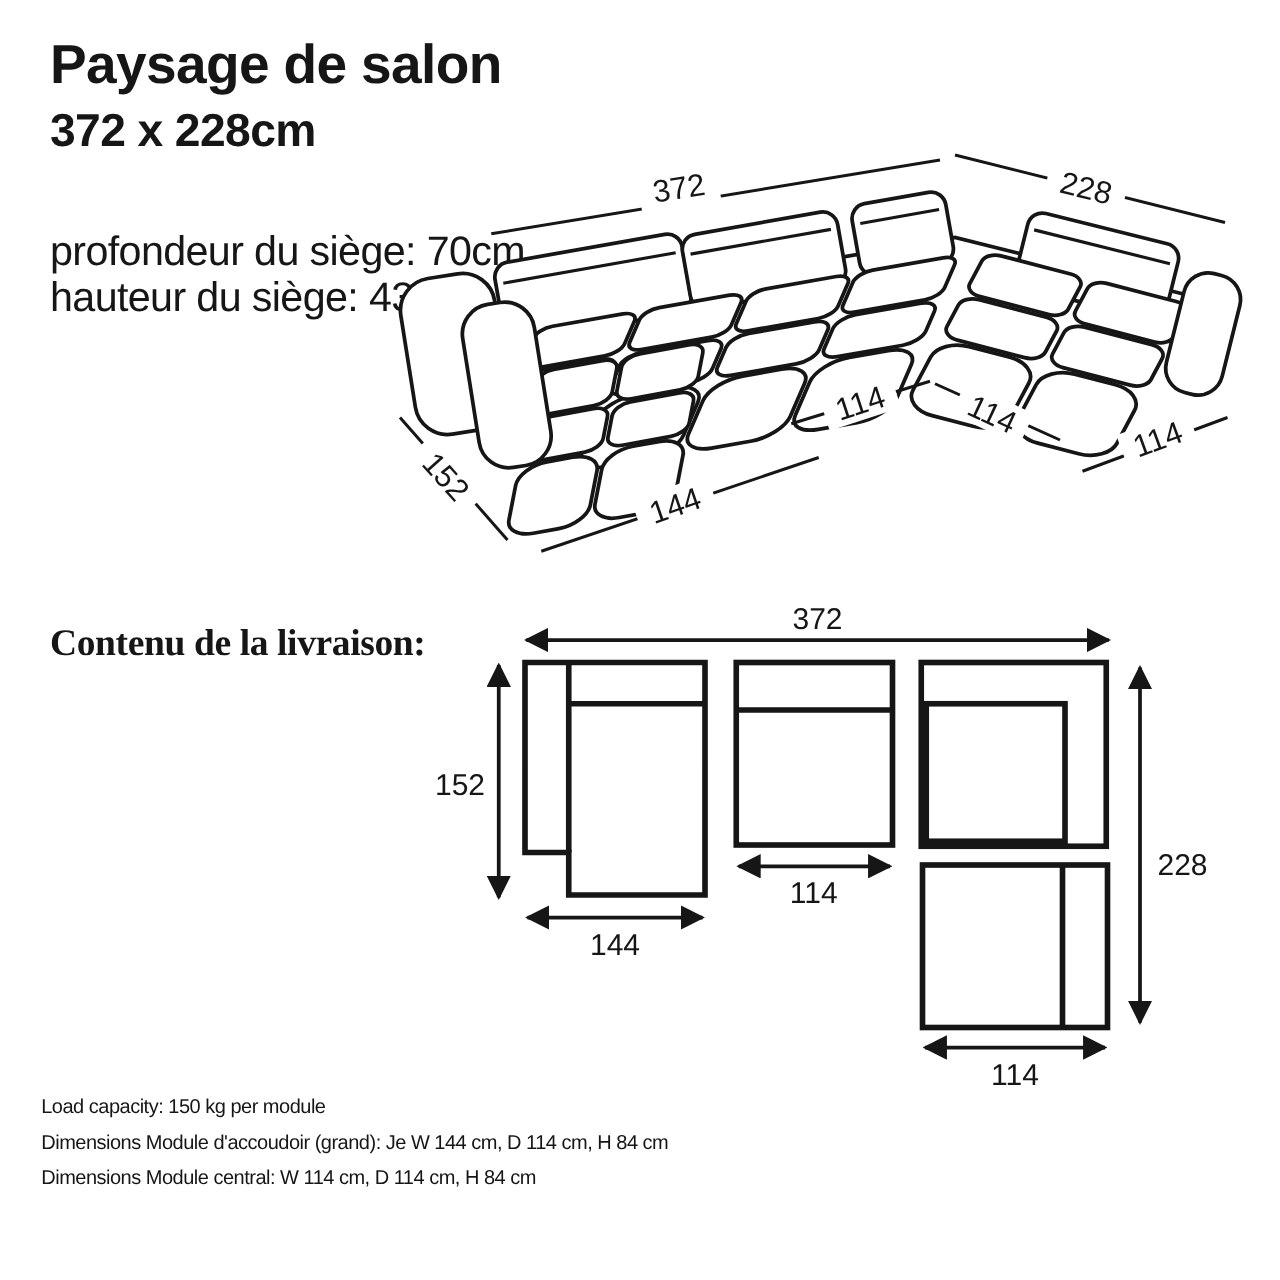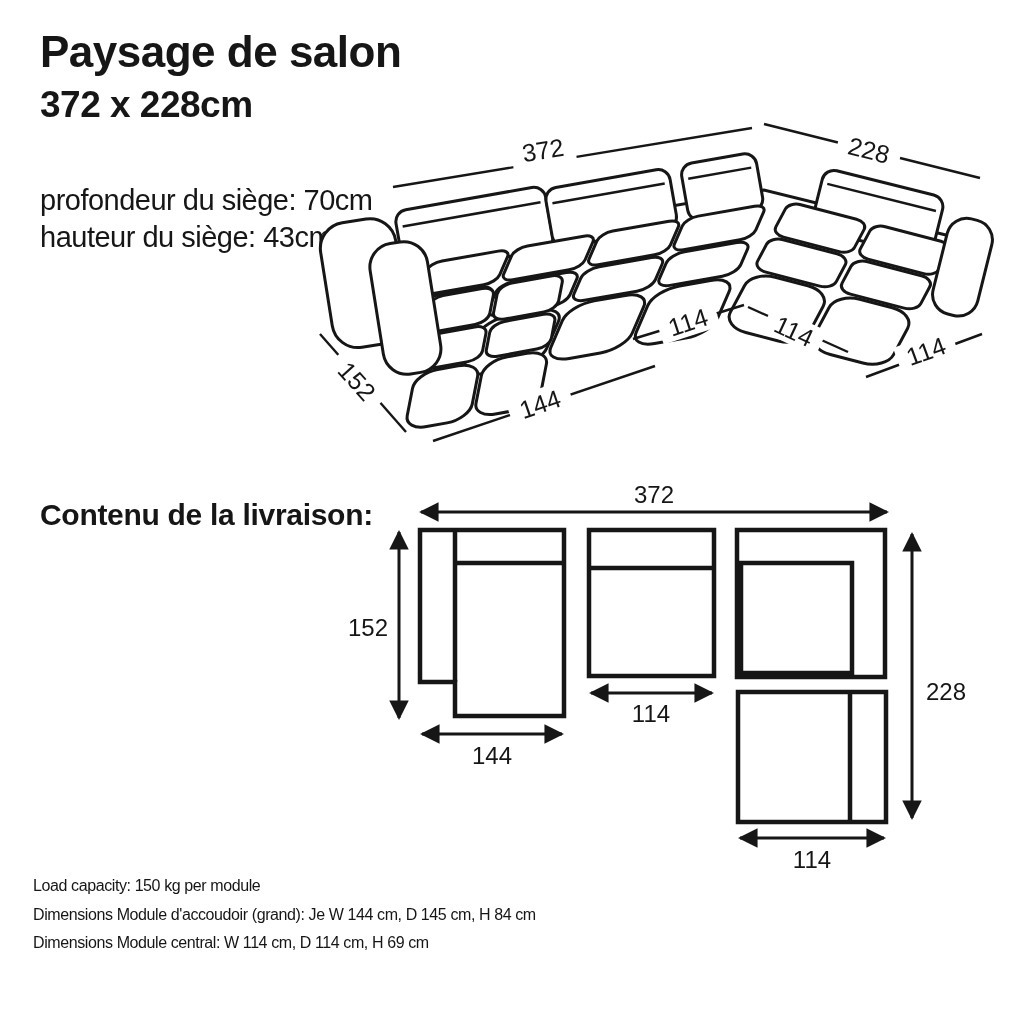--- a/index.html
+++ b/index.html
@@ -4,24 +4,24 @@
 <style>
   html,body{margin:0;padding:0;}
   body{width:1024px;height:1024px;background:#ffffff;position:relative;overflow:hidden;
        font-family:"Liberation Sans",sans-serif;color:#161616;}
   .abs{position:absolute;}
   
   #title{left:40px;top:28px;}
   #title h1{margin:0;font-size:44px;font-weight:700;letter-spacing:-0.5px;line-height:1.1;}
   #title .sub{font-size:37px;font-weight:700;margin-top:8px;letter-spacing:-0.5px;}
   
-  #seatinfo{left:40px;top:182px;font-size:29px;line-height:37px;letter-spacing:-0.5px;}
+  #seatinfo{left:40px;top:182px;font-size:33px;line-height:37px;letter-spacing:-0.5px;}
   
   #delivery{left:40px;top:498px;}
-  #delivery h2{margin:0;font-size:30px;font-weight:700;line-height:33px;letter-spacing:-0.3px;}
+  #delivery h2{margin:0;font-size:30px;font-weight:700;line-height:33px;letter-spacing:-0.3px;font-family:Liberation Serif, serif;}
   #delivery ul{margin:2px 0 0 0;padding:0;list-style:none;font-size:30px;line-height:33px;letter-spacing:-0.3px;}
   
   #specs{left:33px;top:872px;font-size:16px;line-height:28.5px;letter-spacing:-0.4px;}
   
   svg{display:block;}
   .ink{stroke:#161616;fill:none;}
   .blob{fill:#ffffff;stroke:#161616;stroke-width:3;vector-effect:non-scaling-stroke;}
   .dim{stroke:#161616;stroke-width:2.4;fill:none;}
   .chip{fill:#ffffff;stroke:none;}
   .dimtxt{font-family:"Liberation Sans",sans-serif;font-size:25px;fill:#161616;text-anchor:middle;}
@@ -195,15 +195,15 @@
   </g>
   <line class="arrow" x1="740" y1="838" x2="884" y2="838" marker-start="url(#ah)" marker-end="url(#ah)"></line>
   <text class="plantxt" x="812" y="868" text-anchor="middle">114</text>
 
   <line class="arrow" x1="912" y1="534" x2="912" y2="818" marker-start="url(#ah)" marker-end="url(#ah)"></line>
   <text class="plantxt" x="926" y="700" text-anchor="start">228</text>
 </svg>
 
 <div id="specs" class="abs">
   <div>Load capacity: 150 kg per module</div>
-  <div>Dimensions Module d'accoudoir (grand): Je W 144 cm, D 145 cm, H 84 cm</div>
-  <div>Dimensions Module central: W 114 cm, D 114 cm, H 69 cm</div>
+  <div>Dimensions Module d'accoudoir (grand): Je W 144 cm, D 114 cm, H 84 cm</div>
+  <div>Dimensions Module central: W 114 cm, D 114 cm, H 84 cm</div>
 </div>
 
 </body></html>

